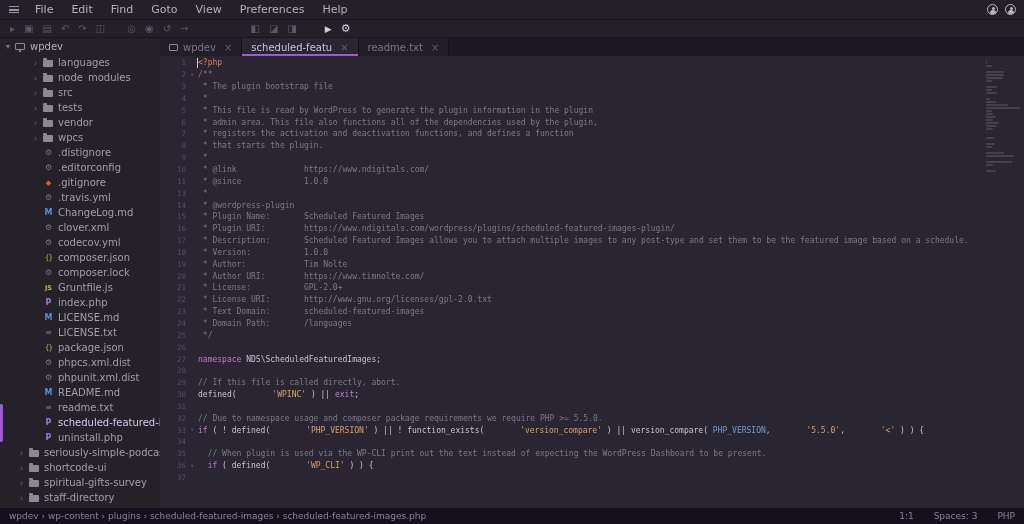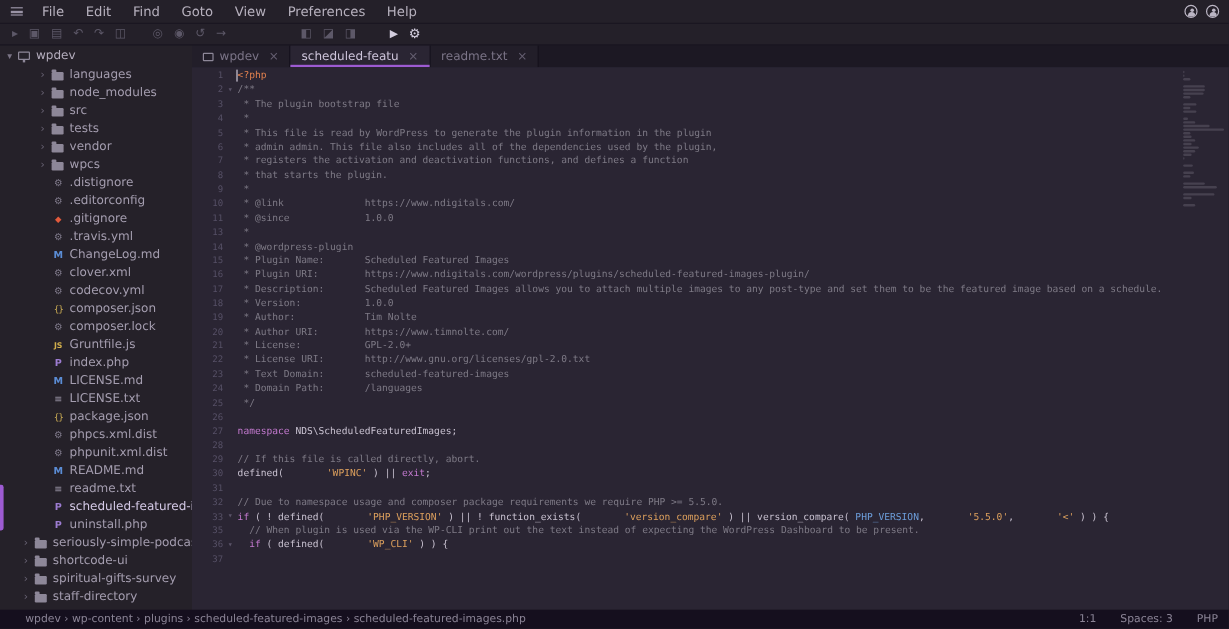--- a/index.html
+++ b/index.html
@@ -96,21 +96,21 @@
   .tk-fn    { color:var(--function,#6d9edb); }
   .tk-const { color:var(--function,#6d9edb); }
 
   .minimap { position:absolute; top:3px; right:2px; width:36px; }
   .mini-line { height:2px; margin-bottom:1px; background:rgba(200,195,212,.18); border-radius:1px; }
   .mini-line.empty { background:transparent; }
 
   
   .statusbar { height:16px; flex:none; background:#150f1e; display:flex; align-items:center;
                font-size:9px; color:#8b8496; padding:0 9px; }
-  .sb-path { flex:1; white-space:nowrap; overflow:hidden;margin-left:12px; }
+  .sb-path { flex:1; white-space:nowrap; overflow:hidden; }
   .sb-item { margin-left:20px; white-space:nowrap; }
   .sb-lang { }
 </style>
 </head>
 <body>
 
 <div class="window" data-name="application-window">
 
   <div class="menubar" data-name="menu-bar">
     <span class="hamburger" data-name="app-menu-icon"></span>
@@ -357,21 +357,21 @@
               <span class="ct" data-name="code-text"><span class="tk-cm" data-name="token-cm"> *</span></span>
             </div>
             <div class="code-line" data-name="code-line">
               <span class="ln" data-name="line-number">5</span>
               <span class="fold" data-name="fold-icon"></span>
               <span class="ct" data-name="code-text"><span class="tk-cm" data-name="token-cm"> * This file is read by WordPress to generate the plugin information in the plugin</span></span>
             </div>
             <div class="code-line" data-name="code-line">
               <span class="ln" data-name="line-number">6</span>
               <span class="fold" data-name="fold-icon"></span>
-              <span class="ct" data-name="code-text"><span class="tk-cm" data-name="token-cm"> * admin admin. This file also includes all of the dependencies used by the plugin,</span></span>
+              <span class="ct" data-name="code-text"><span class="tk-cm" data-name="token-cm"> * admin area. This file also functions all of the dependencies used by the plugin,</span></span>
             </div>
             <div class="code-line" data-name="code-line">
               <span class="ln" data-name="line-number">7</span>
               <span class="fold" data-name="fold-icon"></span>
               <span class="ct" data-name="code-text"><span class="tk-cm" data-name="token-cm"> * registers the activation and deactivation functions, and defines a function</span></span>
             </div>
             <div class="code-line" data-name="code-line">
               <span class="ln" data-name="line-number">8</span>
               <span class="fold" data-name="fold-icon"></span>
               <span class="ct" data-name="code-text"><span class="tk-cm" data-name="token-cm"> * that starts the plugin.</span></span>
@@ -488,20 +488,25 @@
             </div>
             <div class="code-line" data-name="code-line">
               <span class="ln" data-name="line-number">32</span>
               <span class="fold" data-name="fold-icon"></span>
               <span class="ct" data-name="code-text"><span class="tk-cm" data-name="token-cm">// Due to namespace usage and composer package requirements we require PHP &gt;= 5.5.0.</span></span>
             </div>
             <div class="code-line" data-name="code-line">
               <span class="ln" data-name="line-number">33</span>
               <span class="fold" data-name="fold-icon">▾</span>
               <span class="ct" data-name="code-text"><span class="tk-kw" data-name="token-kw">if</span><span class="tk-id" data-name="token-id"> ( ! defined( </span><span class="tk-str" data-name="token-str">'PHP_VERSION'</span><span class="tk-id" data-name="token-id"> ) || ! function_exists( </span><span class="tk-str" data-name="token-str">'version_compare'</span><span class="tk-id" data-name="token-id"> ) || version_compare( </span><span class="tk-const" data-name="token-const">PHP_VERSION</span><span class="tk-id" data-name="token-id">, </span><span class="tk-str" data-name="token-str">'5.5.0'</span><span class="tk-id" data-name="token-id">, </span><span class="tk-str" data-name="token-str">'&lt;'</span><span class="tk-id" data-name="token-id"> ) ) {</span></span>
+            </div>
+            <div class="code-line" data-name="code-line">
+              <span class="ln" data-name="line-number">34</span>
+              <span class="fold" data-name="fold-icon"></span>
+              <span class="ct" data-name="code-text"></span>
             </div>
             <div class="code-line" data-name="code-line">
               <span class="ln" data-name="line-number">35</span>
               <span class="fold" data-name="fold-icon"></span>
               <span class="ct" data-name="code-text"><span class="tk-cm" data-name="token-cm">  // When plugin is used via the WP-CLI print out the text instead of expecting the WordPress Dashboard to be present.</span></span>
             </div>
             <div class="code-line" data-name="code-line">
               <span class="ln" data-name="line-number">36</span>
               <span class="fold" data-name="fold-icon">▾</span>
               <span class="ct" data-name="code-text"><span class="tk-id" data-name="token-id">  </span><span class="tk-kw" data-name="token-kw">if</span><span class="tk-id" data-name="token-id"> ( defined( </span><span class="tk-str" data-name="token-str">'WP_CLI'</span><span class="tk-id" data-name="token-id"> ) ) {</span></span>

